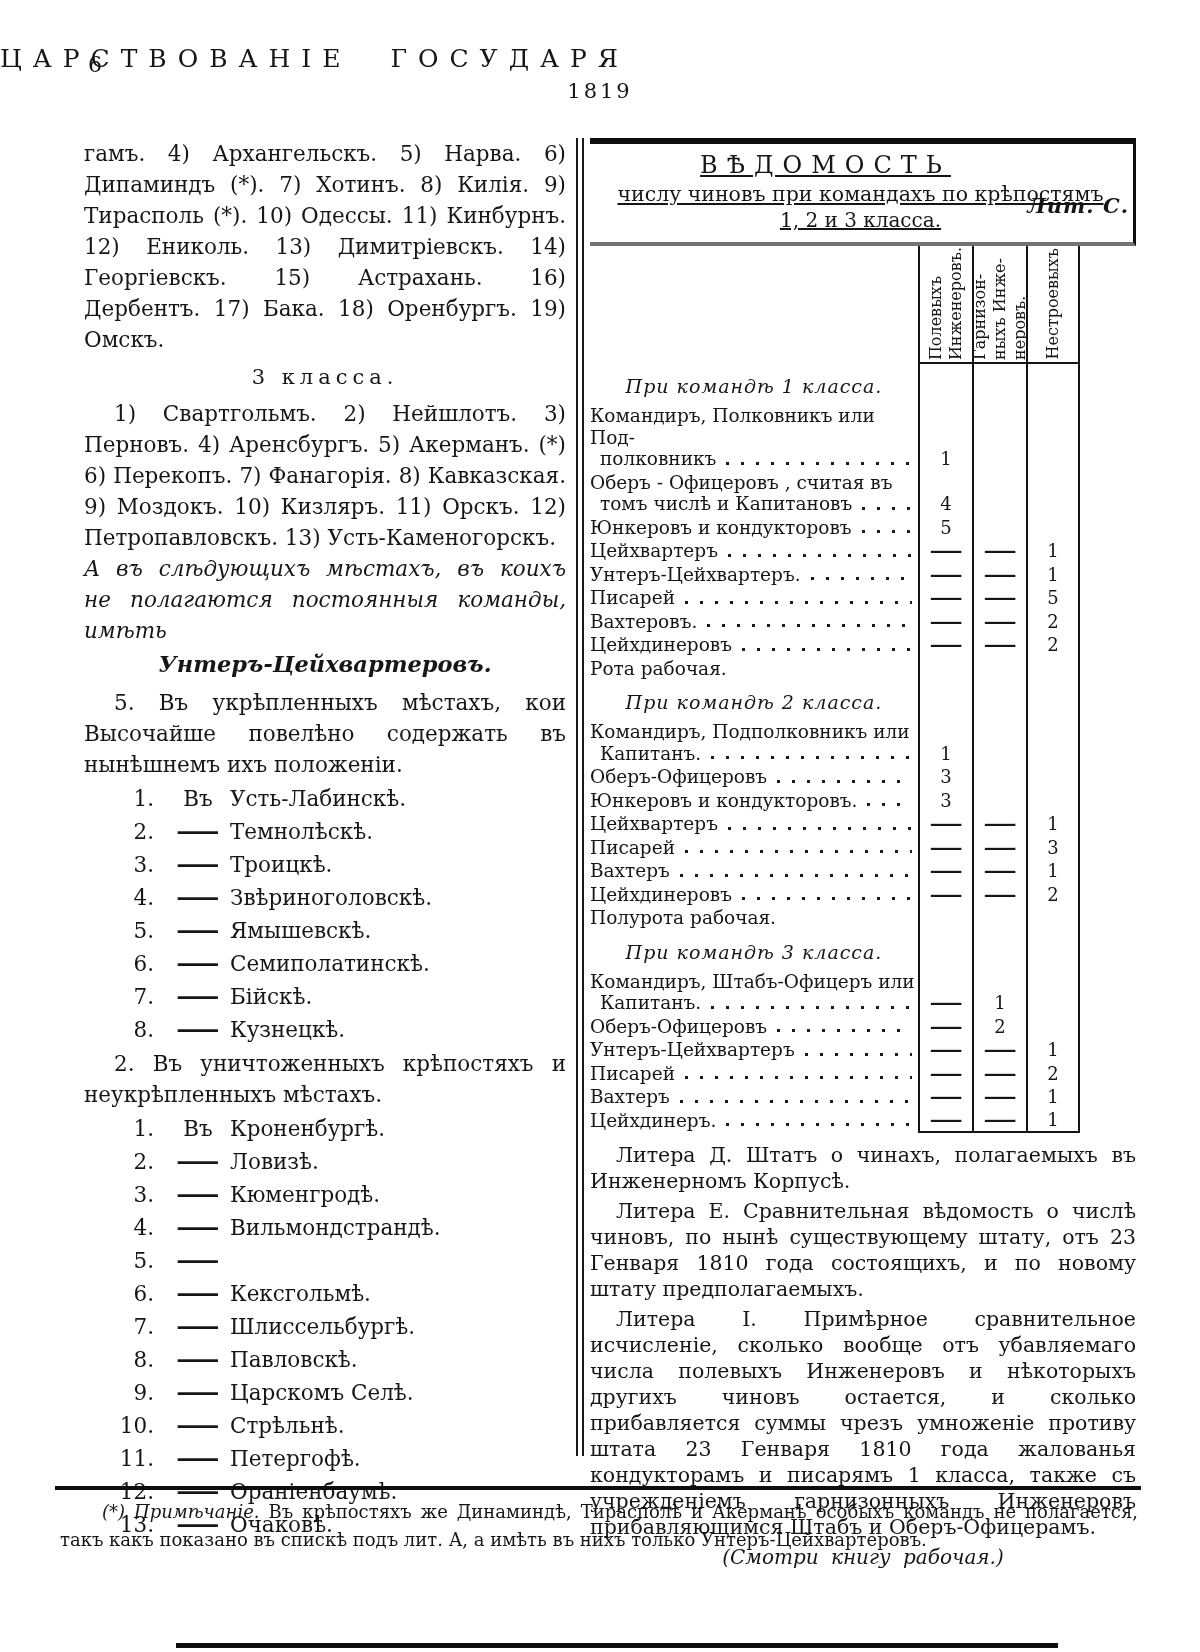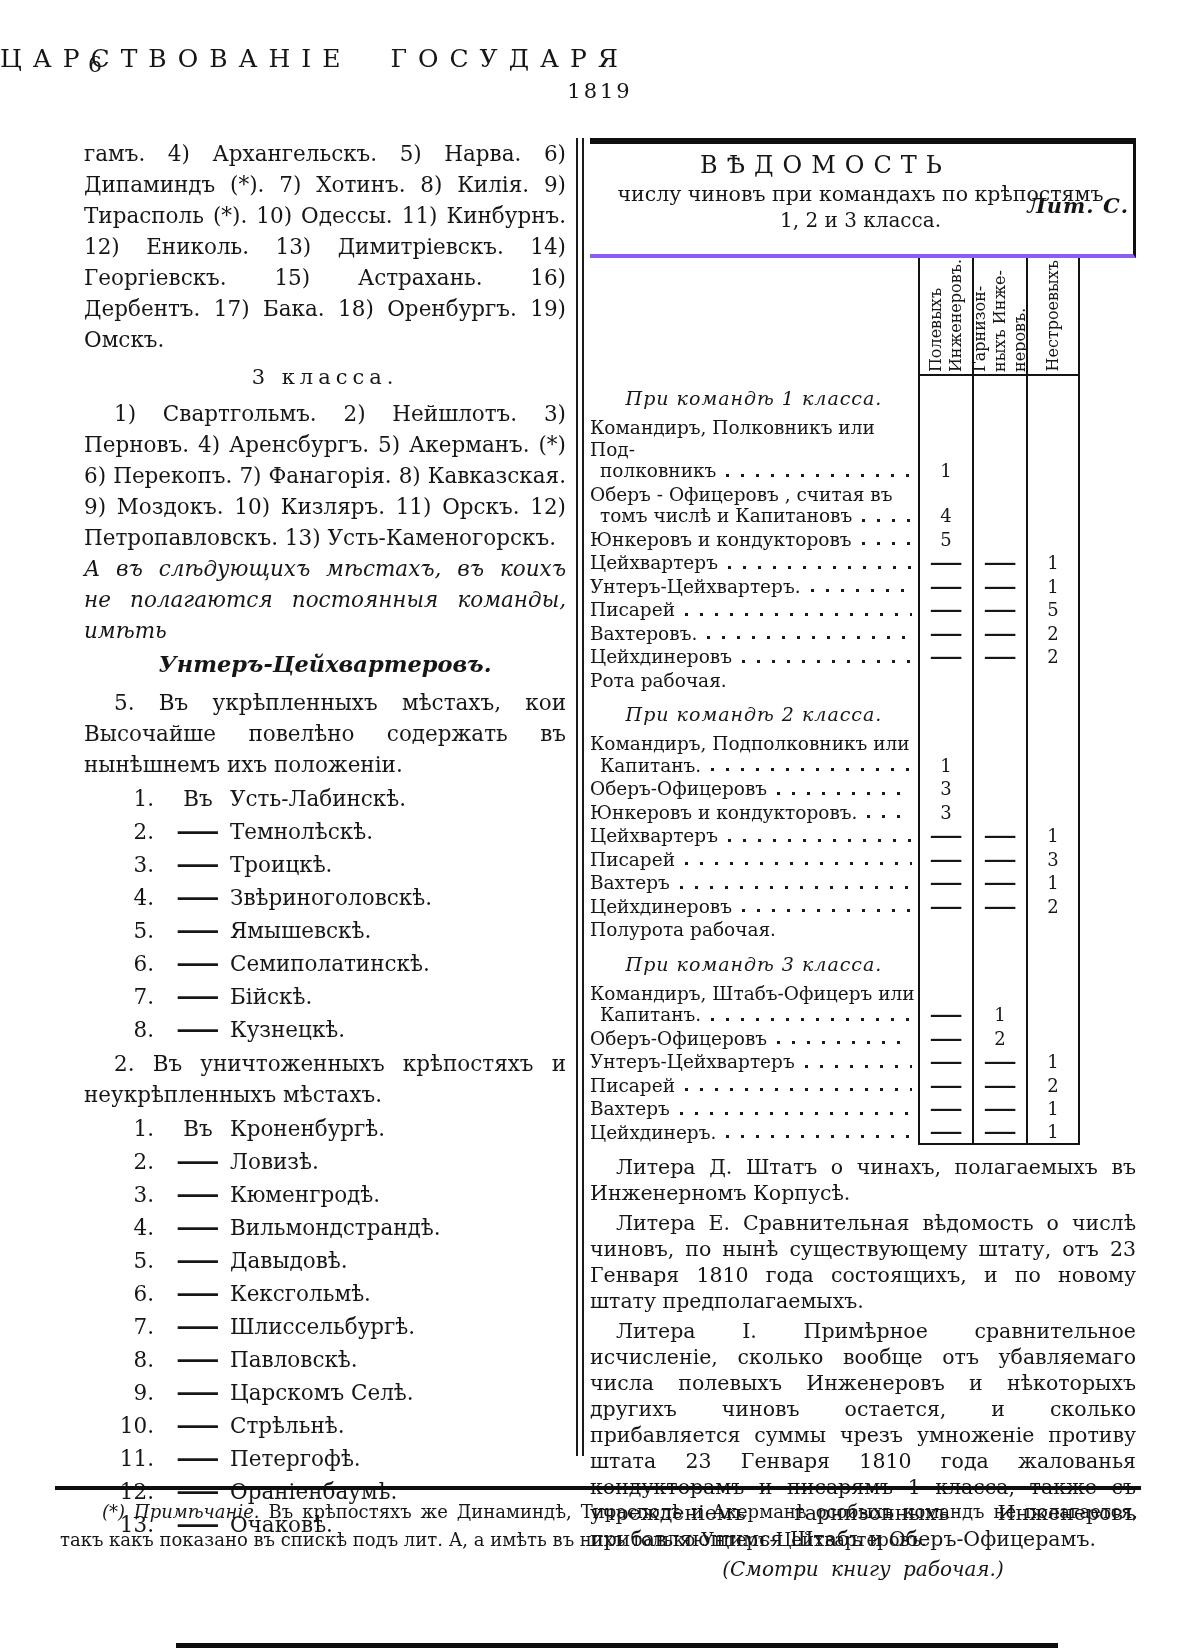--- a/index.html
+++ b/index.html
@@ -34,22 +34,23 @@
   .note-emph { text-align:center; font-style:italic; font-weight:700; font-size:22.5px; margin:3px 0 7px; }
   .plist { margin:2px 0; }
   .plist-item { display:flex; line-height:33px; }
   .li-num { width:82px; text-align:right; padding-right:12px; box-sizing:border-box; }
   .li-sep { width:64px; text-align:center; }
   .li-sep .dash-sep { display:inline-block; transform:scaleX(2.1); font-weight:600; }
   .li-name { flex:1; }
 
   
   .vbox {
-    border-top:6px solid #0f0f0f; border-right:3px solid #0f0f0f; border-bottom:4px solid #8b5cf6;
-    padding:7px 4px 22px 2px;
+    border-top:6px solid #0f0f0f; border-right:3px solid #0f0f0f; border-bottom:4px solid #737373;
+    padding:7px 4px 10px 2px;
+    text-decoration:underline;
   }
   .vbox-l1 { position:relative; text-align:center; font-size:24px; letter-spacing:9px; padding-right:70px; }
   .vbox-lit { position:absolute; right:0px; top:2px; font-style:italic; font-weight:700; font-size:21px; letter-spacing:1px;margin-top:40px; }
   .vbox-l2 { text-align:center; font-size:20.5px; margin-top:3px; white-space:nowrap; }
   .vbox-l3 { text-align:center; font-size:20px; margin-top:2px; }
 
   
   .grid { margin-right:50px; }
   .thead { display:flex; height:118px; }
   .t-labelcol { width:328px; box-sizing:border-box; }
@@ -176,21 +177,20 @@
             <span class="li-name">Кюменгродѣ.</span>
           </div>
           <div class="plist-item">
             <span class="li-num">4.</span>
             <span class="li-sep"><span class="dash-sep">—</span></span>
             <span class="li-name">Вильмондстрандѣ.</span>
           </div>
           <div class="plist-item">
             <span class="li-num">5.</span>
             <span class="li-sep"><span class="dash-sep">—</span></span>
-            <span class="li-name">Давыдовѣ.</span>
           </div>
           <div class="plist-item">
             <span class="li-num">6.</span>
             <span class="li-sep"><span class="dash-sep">—</span></span>
             <span class="li-name">Кексгольмѣ.</span>
           </div>
           <div class="plist-item">
             <span class="li-num">7.</span>
             <span class="li-sep"><span class="dash-sep">—</span></span>
             <span class="li-name">Шлиссельбургѣ.</span>

